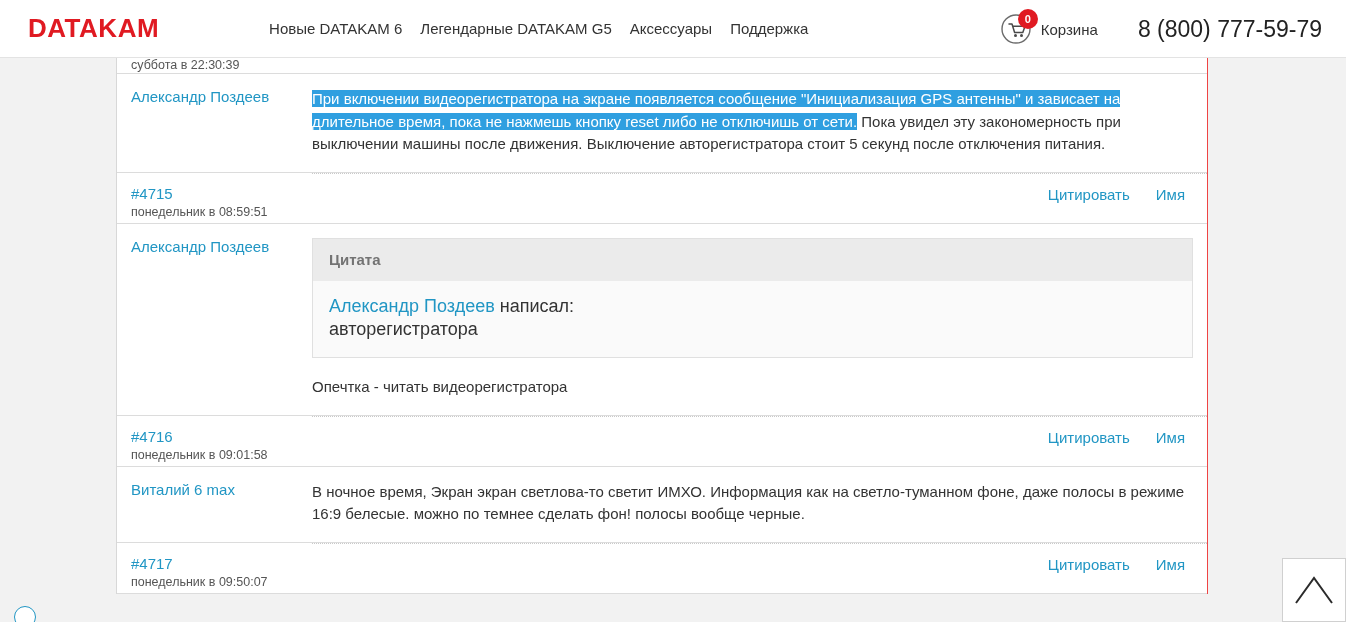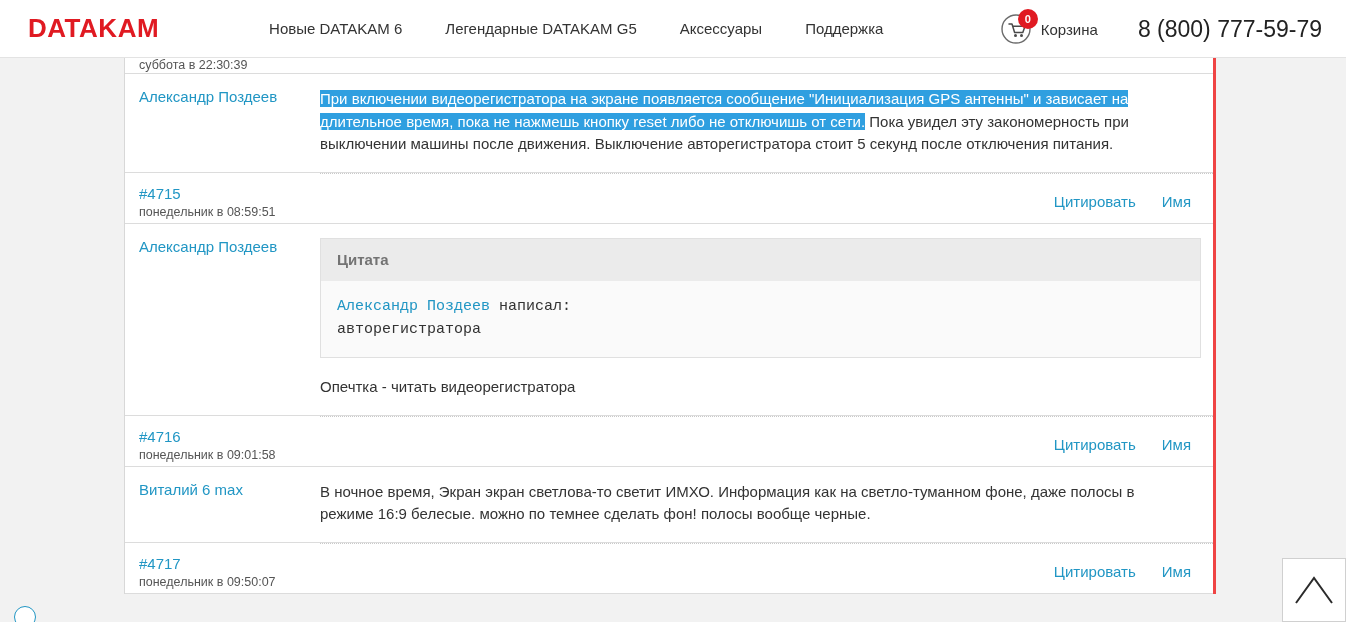--- a/index.html
+++ b/index.html
@@ -28,21 +28,21 @@
     letter-spacing: 0.5px;
     color: #e01a22;
     font-family: "Liberation Sans", sans-serif;
     white-space: nowrap;
     text-align: right;
   }
   .nav {
     display: flex;
     align-items: center;
     margin-left: 110px;
-    gap: 43px;
+    gap: 18px;
   }
   .nav-item {
     font-size: 15px;
     color: #333333;
     white-space: nowrap;
     cursor: pointer;
   }
   .header-right {
     position: absolute;
     right: 24px;
@@ -94,26 +94,26 @@
   
   .page {
     position: relative;
     width: 1346px;
     height: 564px;
     background: #f2f2f2;
     overflow: hidden;
   }
   .content {
     position: absolute;
-    left: 124px;
+    left: 116px;
     top: 0;
     width: 1092px;
     background: #ffffff;
     border-left: 1px solid #d8d8d8;
-    border-right: 3px solid #ef4444;
+    border-right: 1px solid #ef4444;
   }
 
   
   .post {
     display: flex;
     border-bottom: 1px solid #dcdcdc;
   }
   .post-author {
     width: 195px;
     flex: 0 0 195px;
@@ -159,43 +159,41 @@
   }
   .footer-actions {
     display: flex;
     gap: 26px;
     padding: 12px 22px 12px 0;
   }
   .action-link {
     font-size: 15px;
     color: #2196c4;
     cursor: pointer;
-    margin-top: 7px;
   }
 
   
   .quote {
     margin: 0 0 18px 0;
     border: 1px solid #e0e0e0;
     background: #fafafa;
     width: 881px;
   }
   .quote-head {
     background: #ebebeb;
     padding: 10px 16px;
     font-size: 15px;
     font-weight: bold;
     color: #737373;
   }
   .quote-body {
     padding: 14px 16px 16px 16px;
-    font-size: 15px;
+    font-size: 18px;
     line-height: 23px;
     color: #333;
-    font-family: Liberation Mono, monospace;
   }
   .quote-author {
     color: #2196c4;
     cursor: pointer;
   }
 
   
   .partial {
     height: 16px;
     overflow: hidden;

